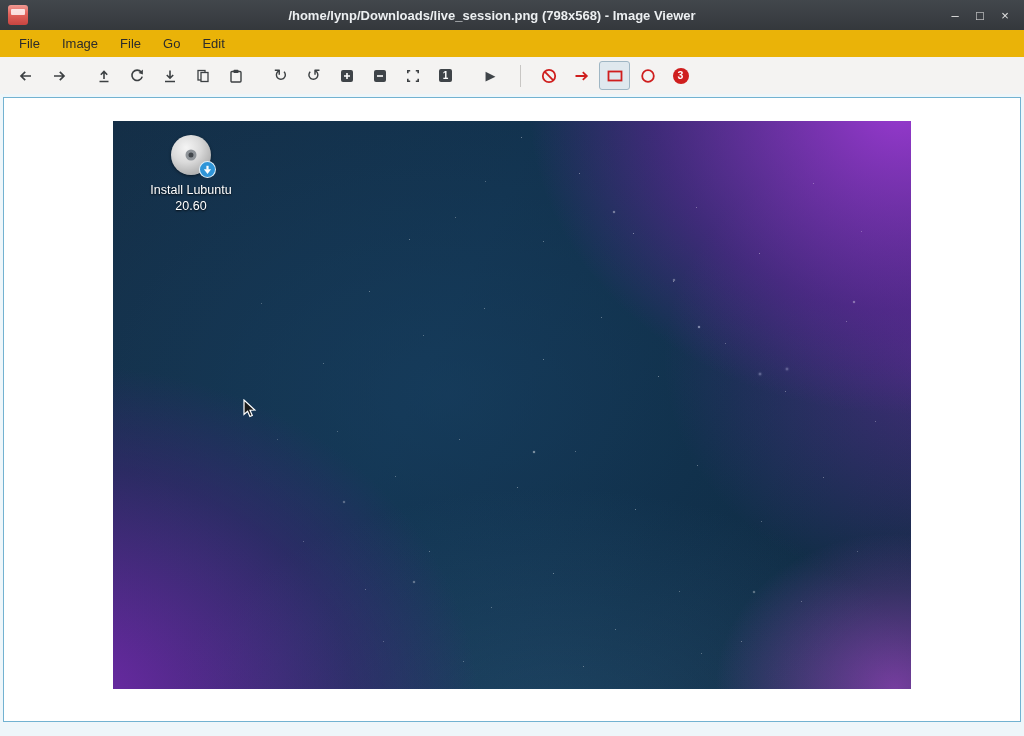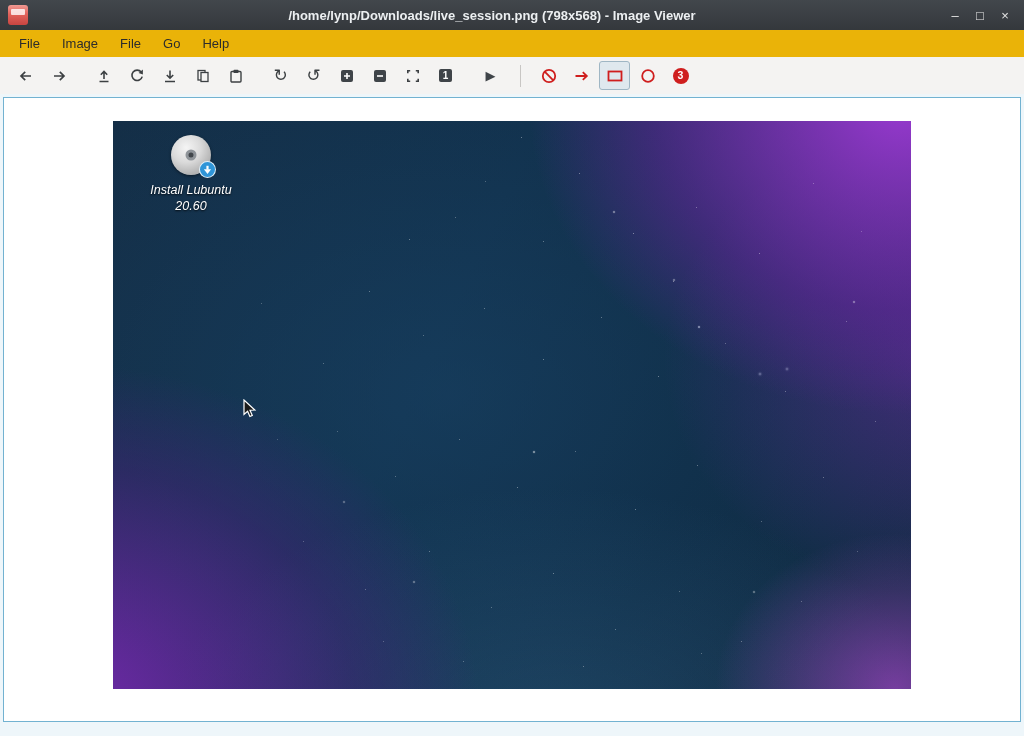--- a/index.html
+++ b/index.html
@@ -23,21 +23,21 @@
   .tb-btn { width:31px; height:29px; display:flex; align-items:center; justify-content:center; border-radius:3px; margin-right:2px; border:1px solid transparent; }
   .tb-btn.selected { background:#dfe8ee; border:1px solid #9fb6c4; }
   .gap { width:12px; flex:0 0 12px; }
   .sep { width:1px; height:22px; background:#c8c6c4; margin:0 12px; flex:0 0 1px; }
   .glyph { font-size:17px; line-height:1; color:#3c4043; font-family:"DejaVu Sans",sans-serif; }
   .glyph.play { font-size:13px; color:#3f4449; }
   .box-icon { width:13px; height:13px; border-radius:2px; background:#3f4449; color:#fff; display:flex; align-items:center; justify-content:center; font-size:10px; font-weight:bold; line-height:1; }
   .num-badge { width:16px; height:16px; border-radius:50%; background:#cf1e1e; color:#fff; display:flex; align-items:center; justify-content:center; font-size:10.5px; font-weight:bold; line-height:1; }
 
   
-  .content { flex:1; padding:3px 3px 14px 3px; background:#eef6fa;font-style:italic; }
+  .content { flex:1; padding:3px 3px 14px 3px; background:#eef6fa; }
   .viewport { width:100%; height:100%; background:#ffffff; border:1px solid #72b2d1; position:relative; overflow:hidden; }
 
   
   .image {
     width:798px; height:568px; margin:23px auto 0; position:relative; overflow:hidden;
     background:
       radial-gradient(ellipse 300px 260px at 98% 100%, rgba(198,74,230,0.55), rgba(0,0,0,0) 60%),
       radial-gradient(ellipse 520px 430px at 99% -3%, rgba(160,58,216,0.95), rgba(108,38,166,0.5) 48%, rgba(0,0,0,0) 72%),
       radial-gradient(ellipse 430px 360px at 104% 42%, rgba(128,46,186,0.45), rgba(0,0,0,0) 65%),
       radial-gradient(ellipse 560px 470px at -6% 104%, rgba(140,40,198,0.8), rgba(88,28,140,0.35) 52%, rgba(0,0,0,0) 74%),
@@ -107,21 +107,21 @@
       <div class="win-btn">□</div>
       <div class="win-btn">×</div>
     </div>
   </div>
 
   <div class="menubar">
     <div class="menu-item">File</div>
     <div class="menu-item">Image</div>
     <div class="menu-item">File</div>
     <div class="menu-item">Go</div>
-    <div class="menu-item">Help</div>
+    <div class="menu-item">Edit</div>
   </div>
 
   <div class="toolbar">
 
     <div class="tb-btn">
       <span>
           <svg width="16" height="16" viewBox="0 0 16 16">
             <path d="M13 8 H3.4 M7.2 3.8 L3 8 l4.2 4.2" fill="none" stroke="#3c4043" stroke-width="1.7"></path>
           </svg>
         </span>

